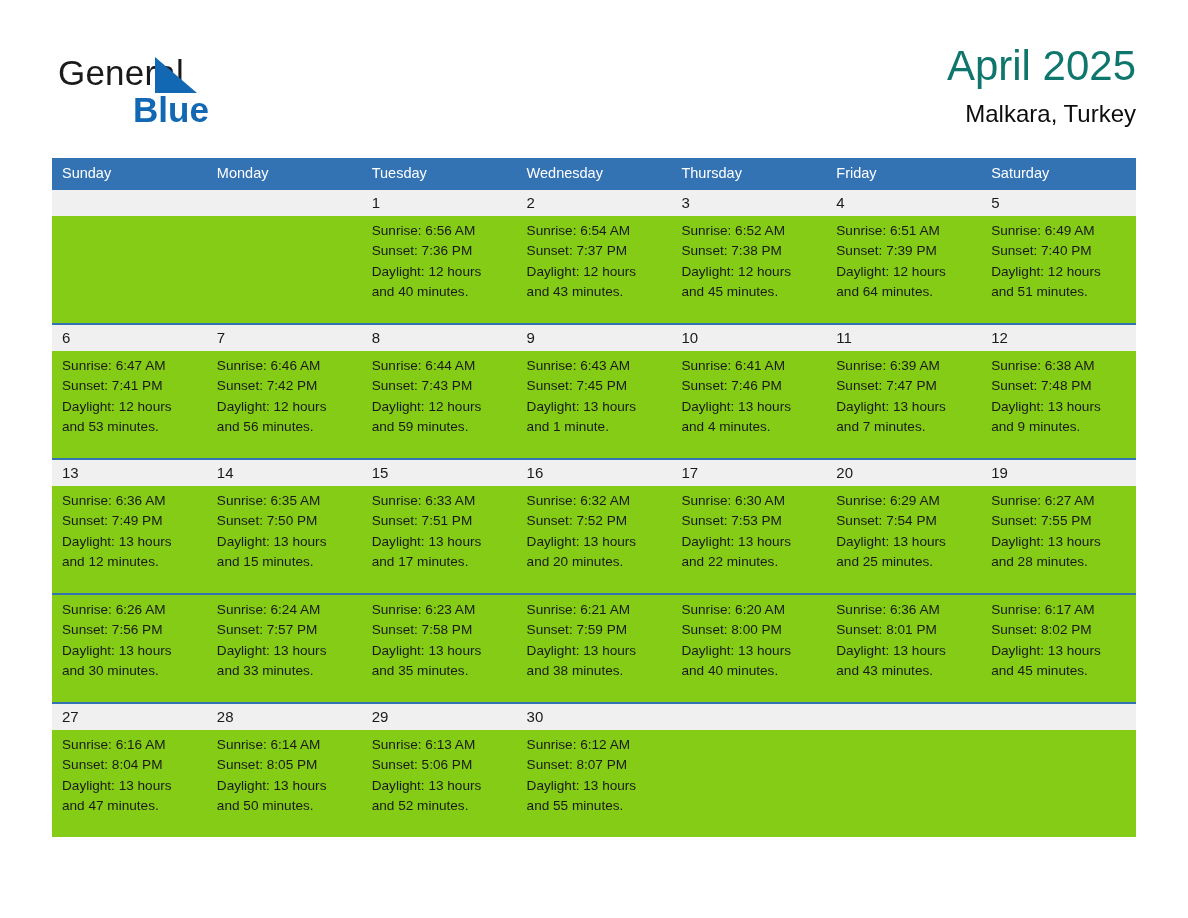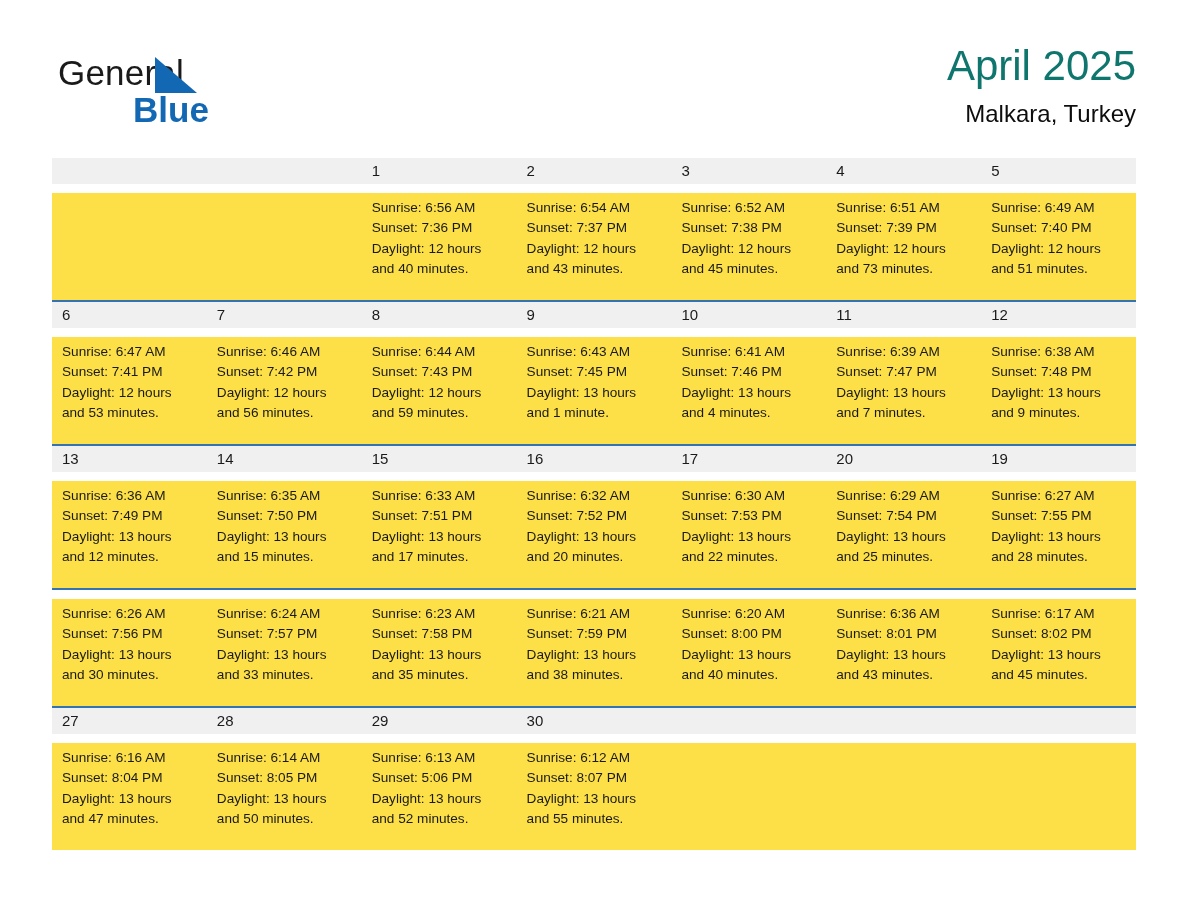--- a/index.html
+++ b/index.html
@@ -125,23 +125,22 @@
   }
   .week-daterow {
     display: flex;
     width: 100%;
     background: #f0f0f0;
     height: 26px;
   }
   .week-bodyrow {
     display: flex;
     width: 100%;
-    background: #fde047;
+    background: #84cc16;
     height: 107px;
-    margin-top: 9px;
   }
   .daynum-cell {
     flex: 1 1 0;
     min-width: 0;
     box-sizing: border-box;
     padding-left: 10px;
     font-size: 15px;
     line-height: 26px;
     color: #1a1a1a;
     white-space: nowrap;
@@ -179,20 +178,29 @@
 
     <div class="titleblock">
       <div class="cal-title">April 2025</div>
       <div class="cal-subtitle">Malkara, Turkey</div>
     </div>
 
   </div>
 
   <div class="calendar">
 
+    <div class="weekhead">
+      <div class="weekhead-cell">Sunday</div>
+      <div class="weekhead-cell">Monday</div>
+      <div class="weekhead-cell">Tuesday</div>
+      <div class="weekhead-cell">Wednesday</div>
+      <div class="weekhead-cell">Thursday</div>
+      <div class="weekhead-cell">Friday</div>
+      <div class="weekhead-cell">Saturday</div>
+    </div>
 
     <div class="week">
       <div class="week-daterow">
         <div class="daynum-cell"></div>
         <div class="daynum-cell"></div>
         <div class="daynum-cell">1</div>
         <div class="daynum-cell">2</div>
         <div class="daynum-cell">3</div>
         <div class="daynum-cell">4</div>
         <div class="daynum-cell">5</div>
@@ -225,21 +233,21 @@
         <div class="body-cell">
           <p>Sunrise: 6:52 AM</p>
           <p>Sunset: 7:38 PM</p>
           <p>Daylight: 12 hours</p>
           <p>and 45 minutes.</p>
         </div>
         <div class="body-cell">
           <p>Sunrise: 6:51 AM</p>
           <p>Sunset: 7:39 PM</p>
           <p>Daylight: 12 hours</p>
-          <p>and 73 minutes.</p>
+          <p>and 64 minutes.</p>
         </div>
         <div class="body-cell">
           <p>Sunrise: 6:49 AM</p>
           <p>Sunset: 7:40 PM</p>
           <p>Daylight: 12 hours</p>
           <p>and 51 minutes.</p>
         </div>
       </div>
     </div>
 

